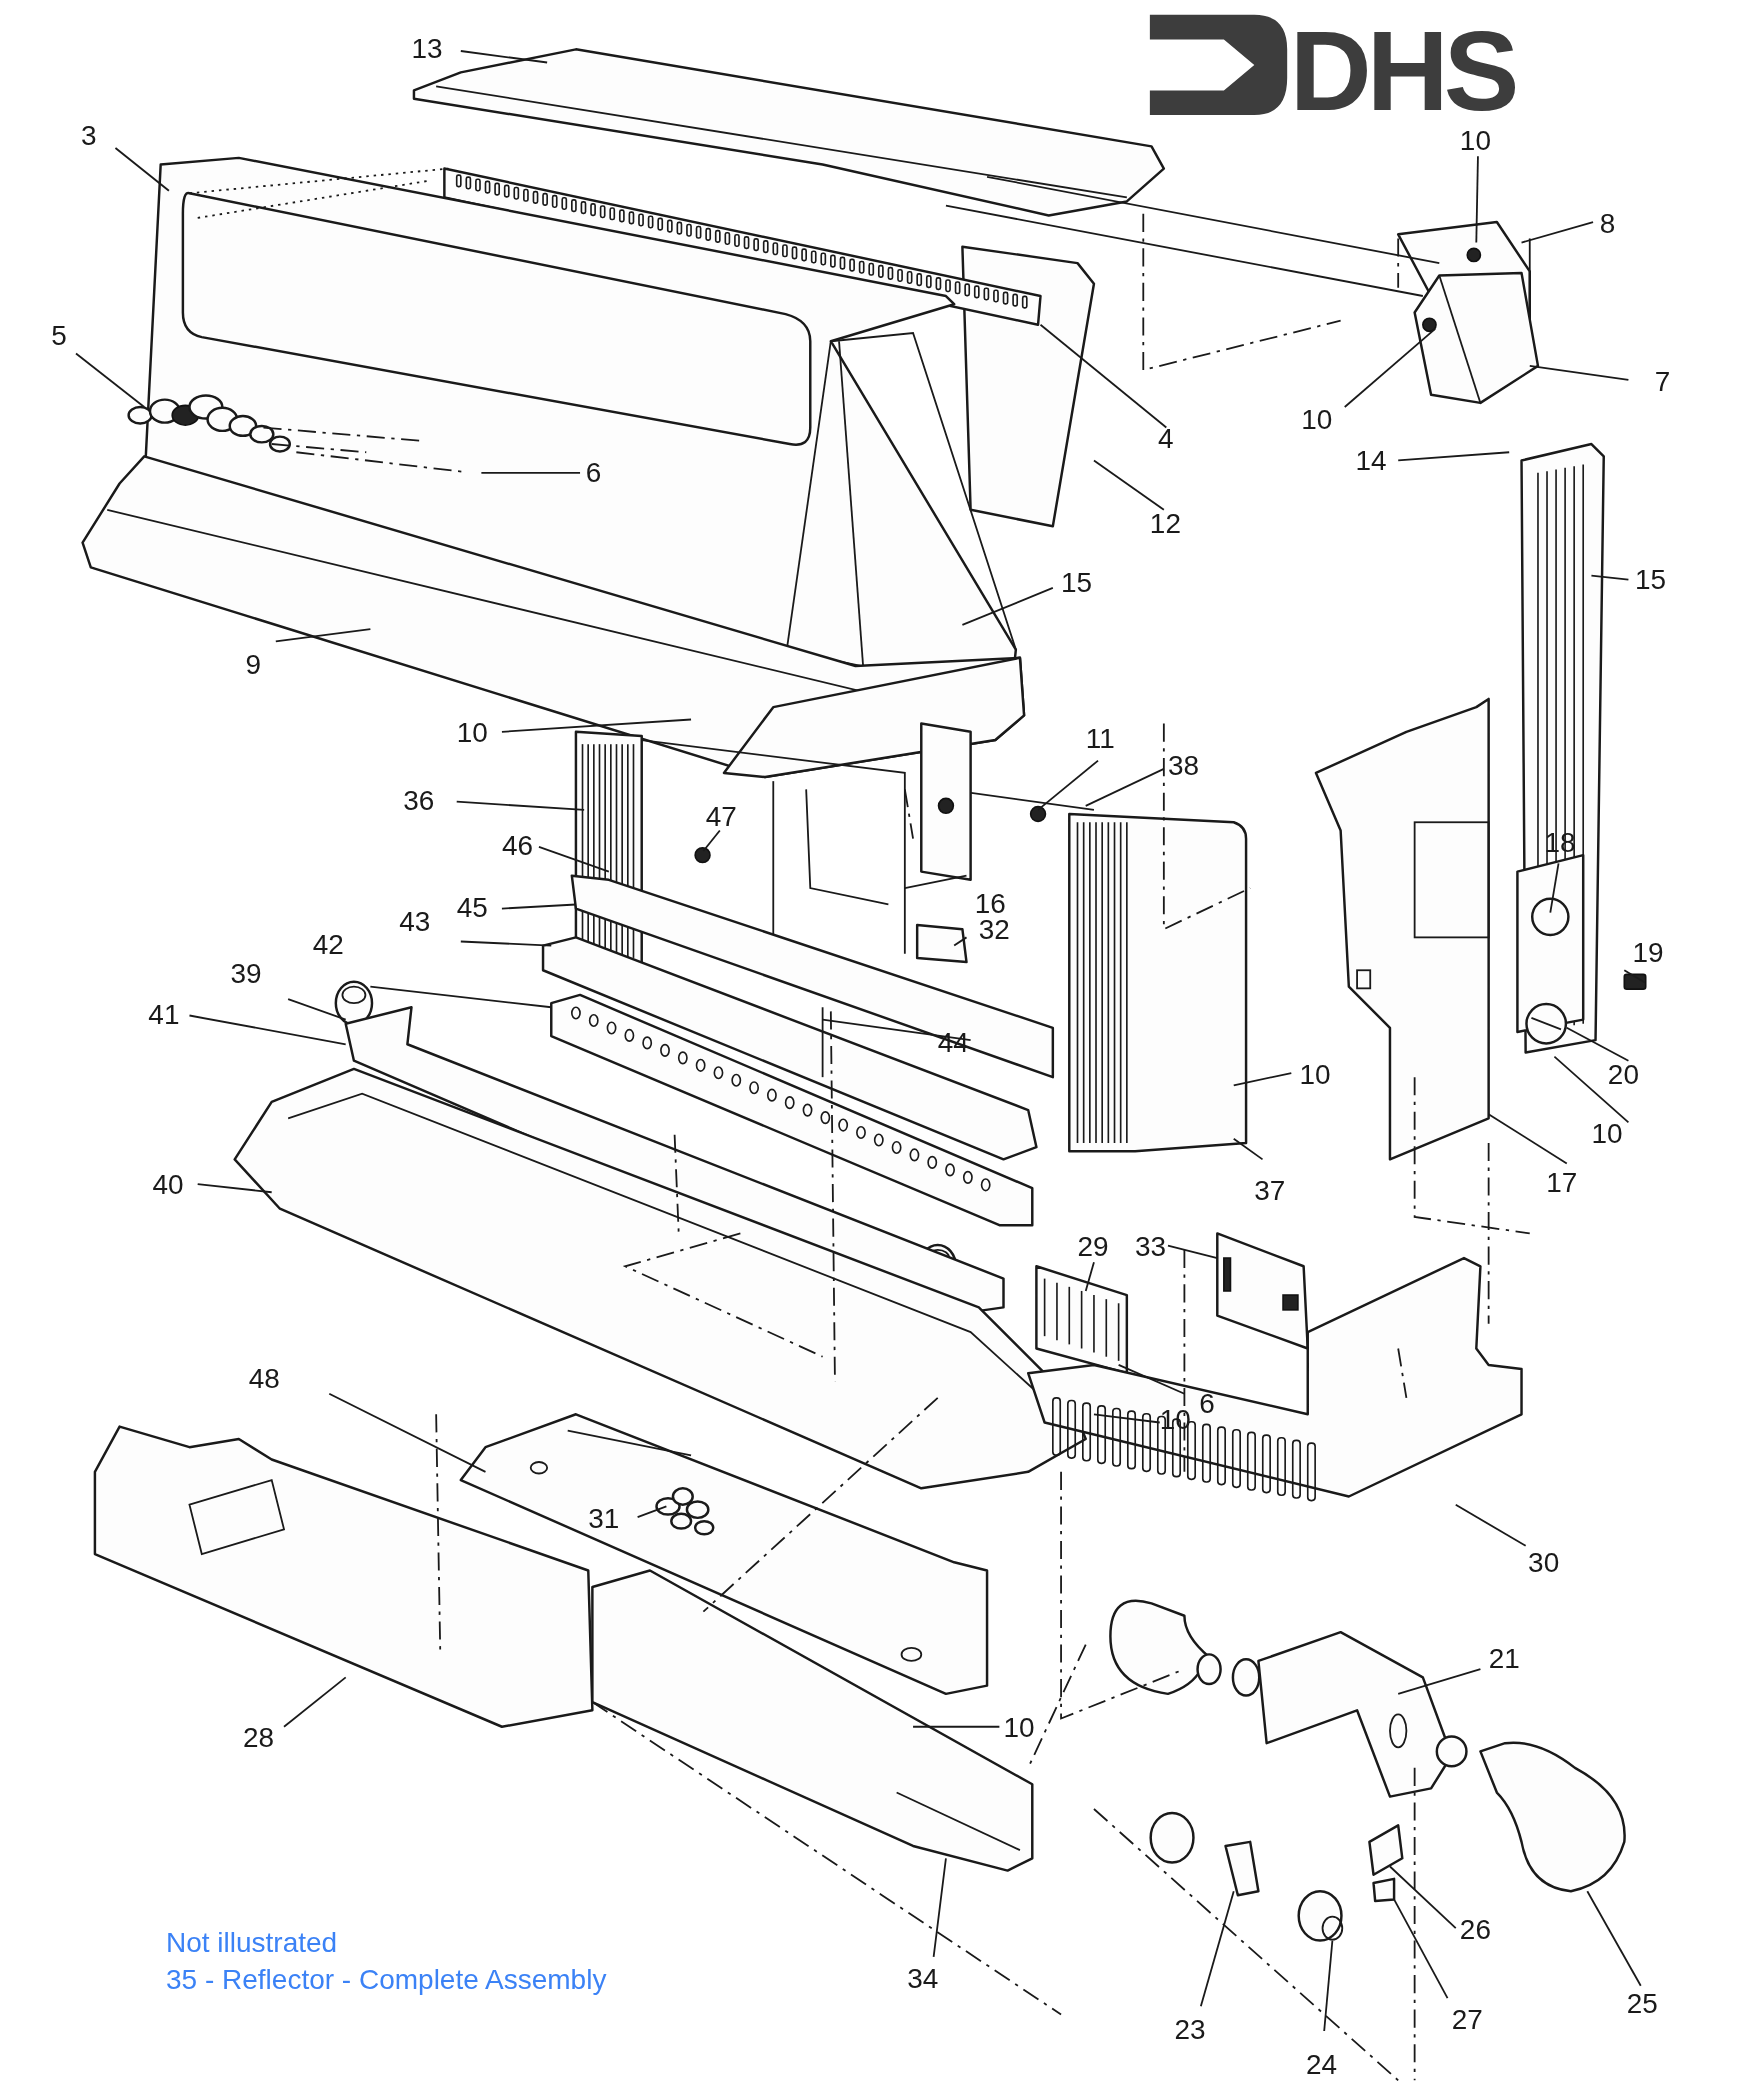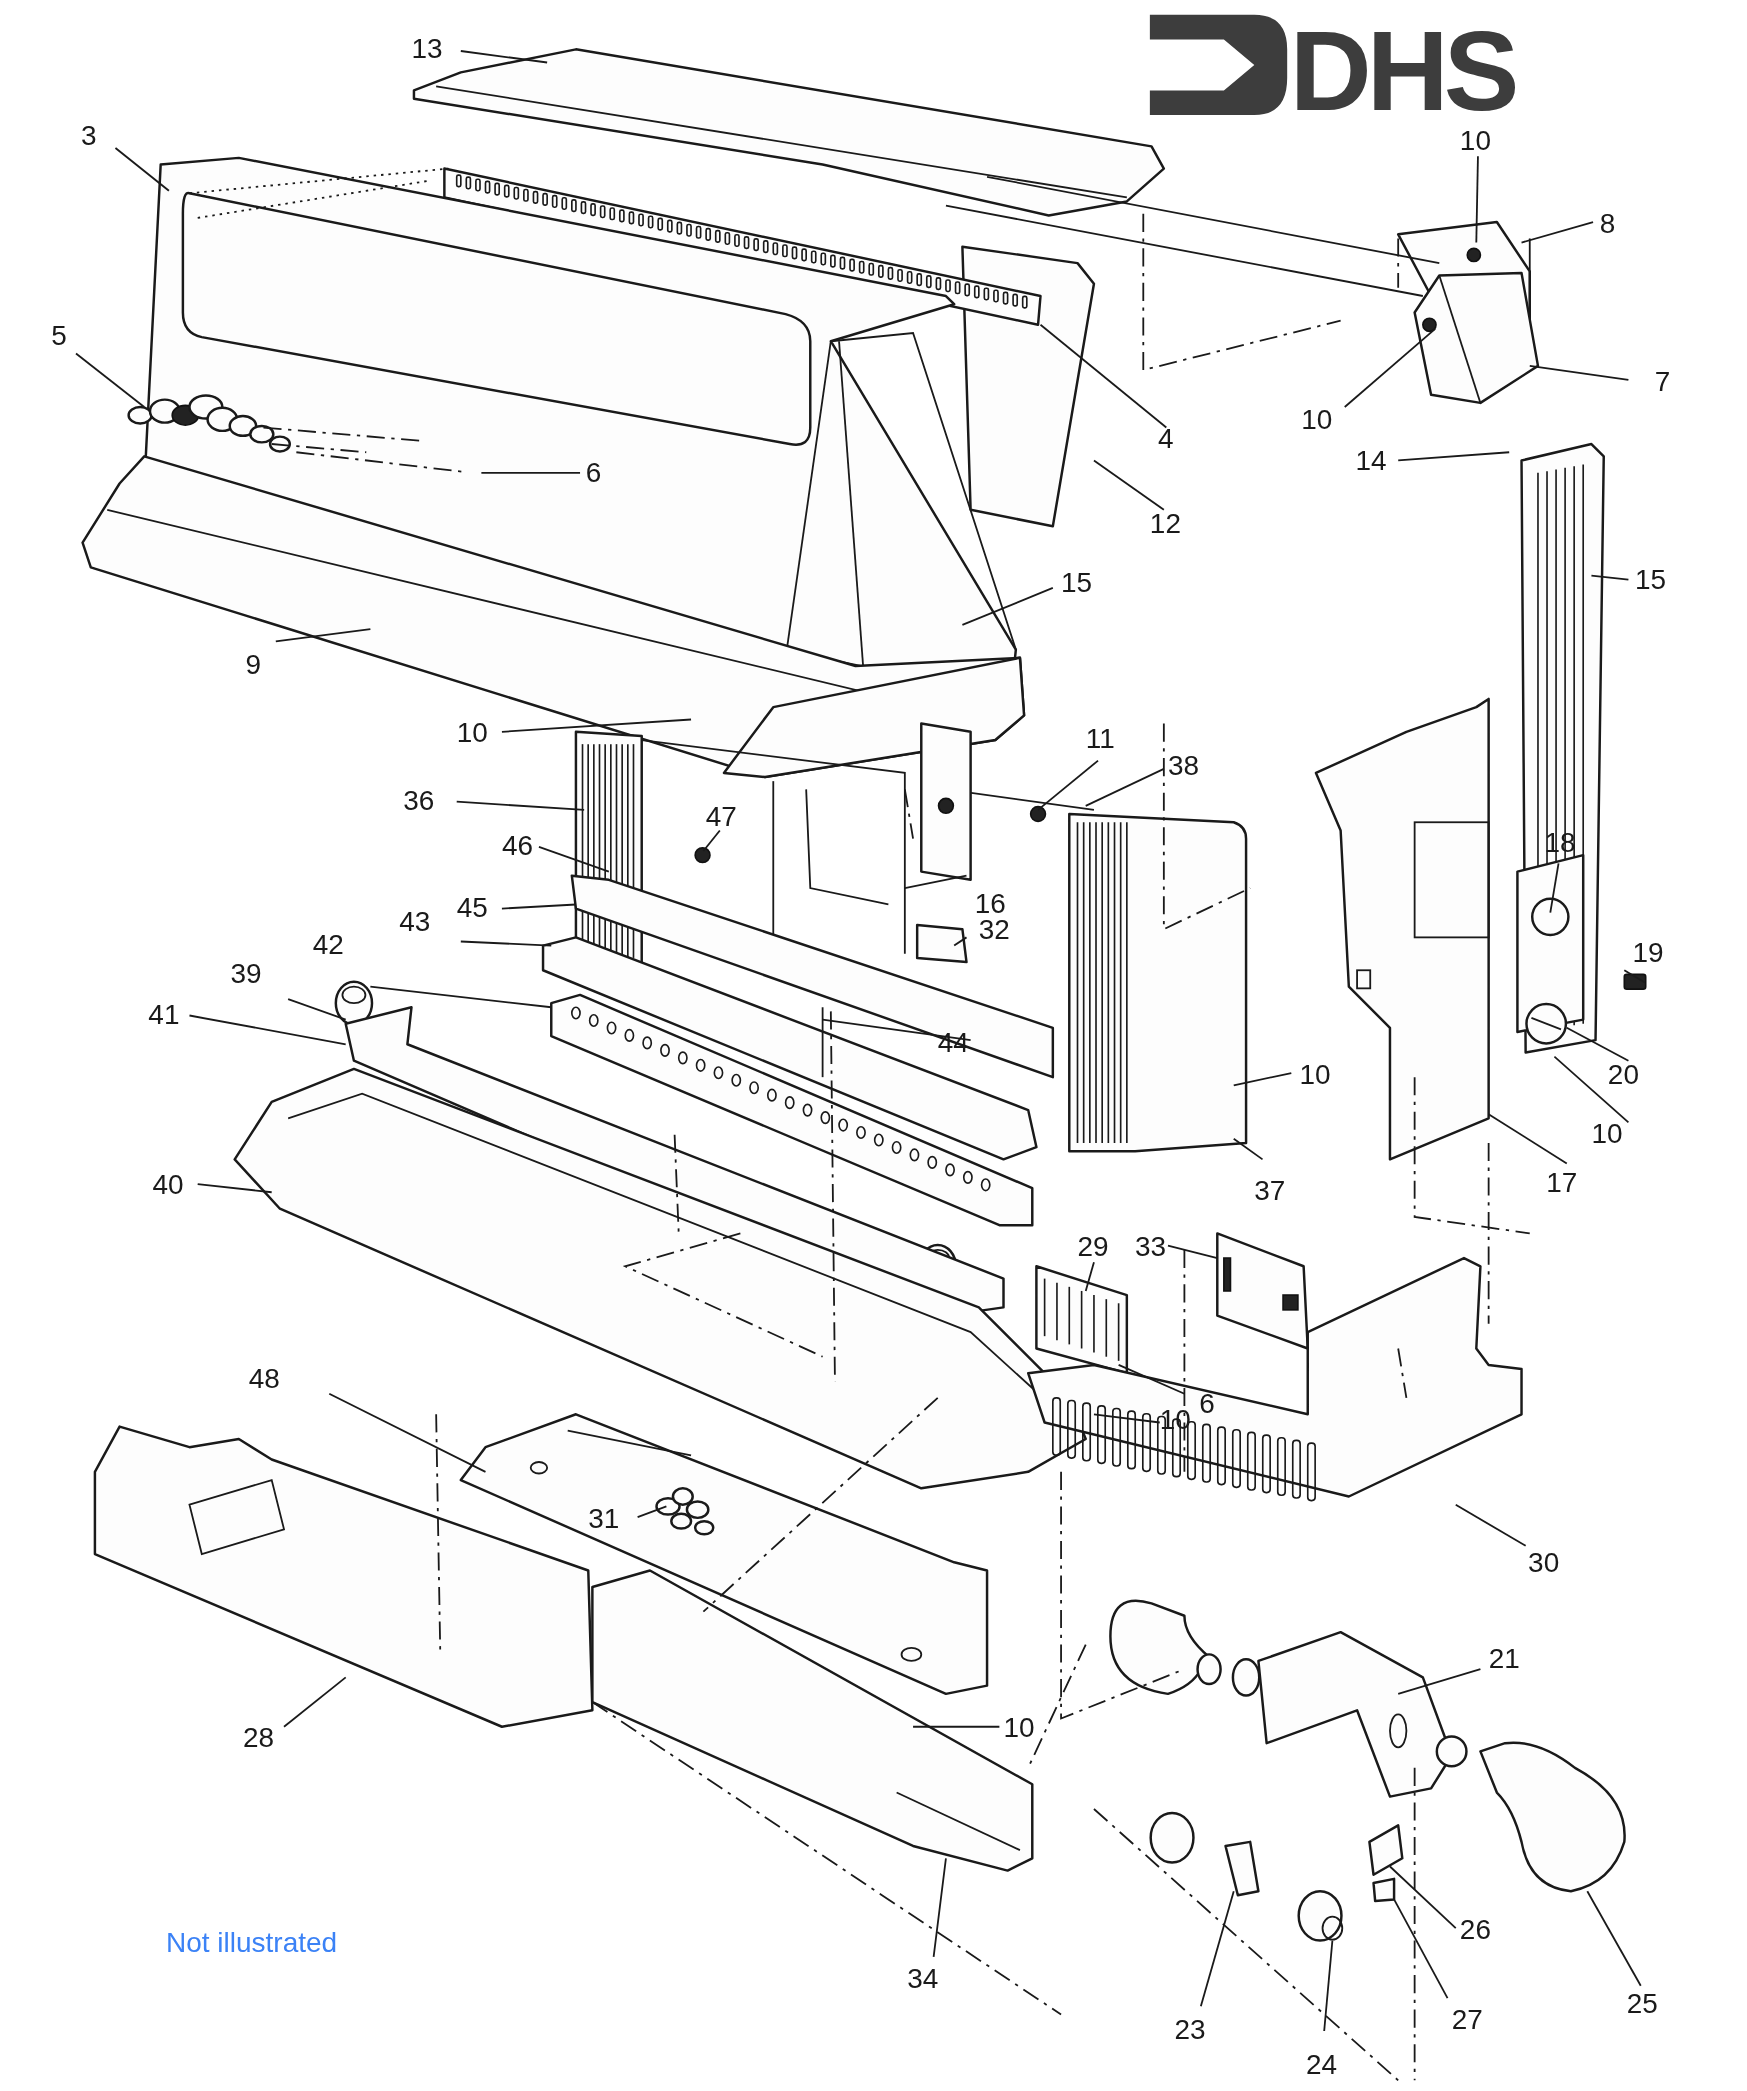--- a/index.html
+++ b/index.html
@@ -499,14 +499,15 @@
     <text class="callout" x="1775" y="2358">26</text>
     <text class="callout" x="1978" y="2448">25</text>
     <text class="callout" x="1428" y="2480">23</text>
     <text class="callout" x="1765" y="2468">27</text>
     <text class="callout" x="1588" y="2522">24</text>
   </g>
 </svg>
 
 <div id="notes">
   <div class="note-line">Not illustrated</div>
+  <div class="note-line">35 - Reflector - Complete Assembly</div>
 </div>
 
 
 </body></html>

